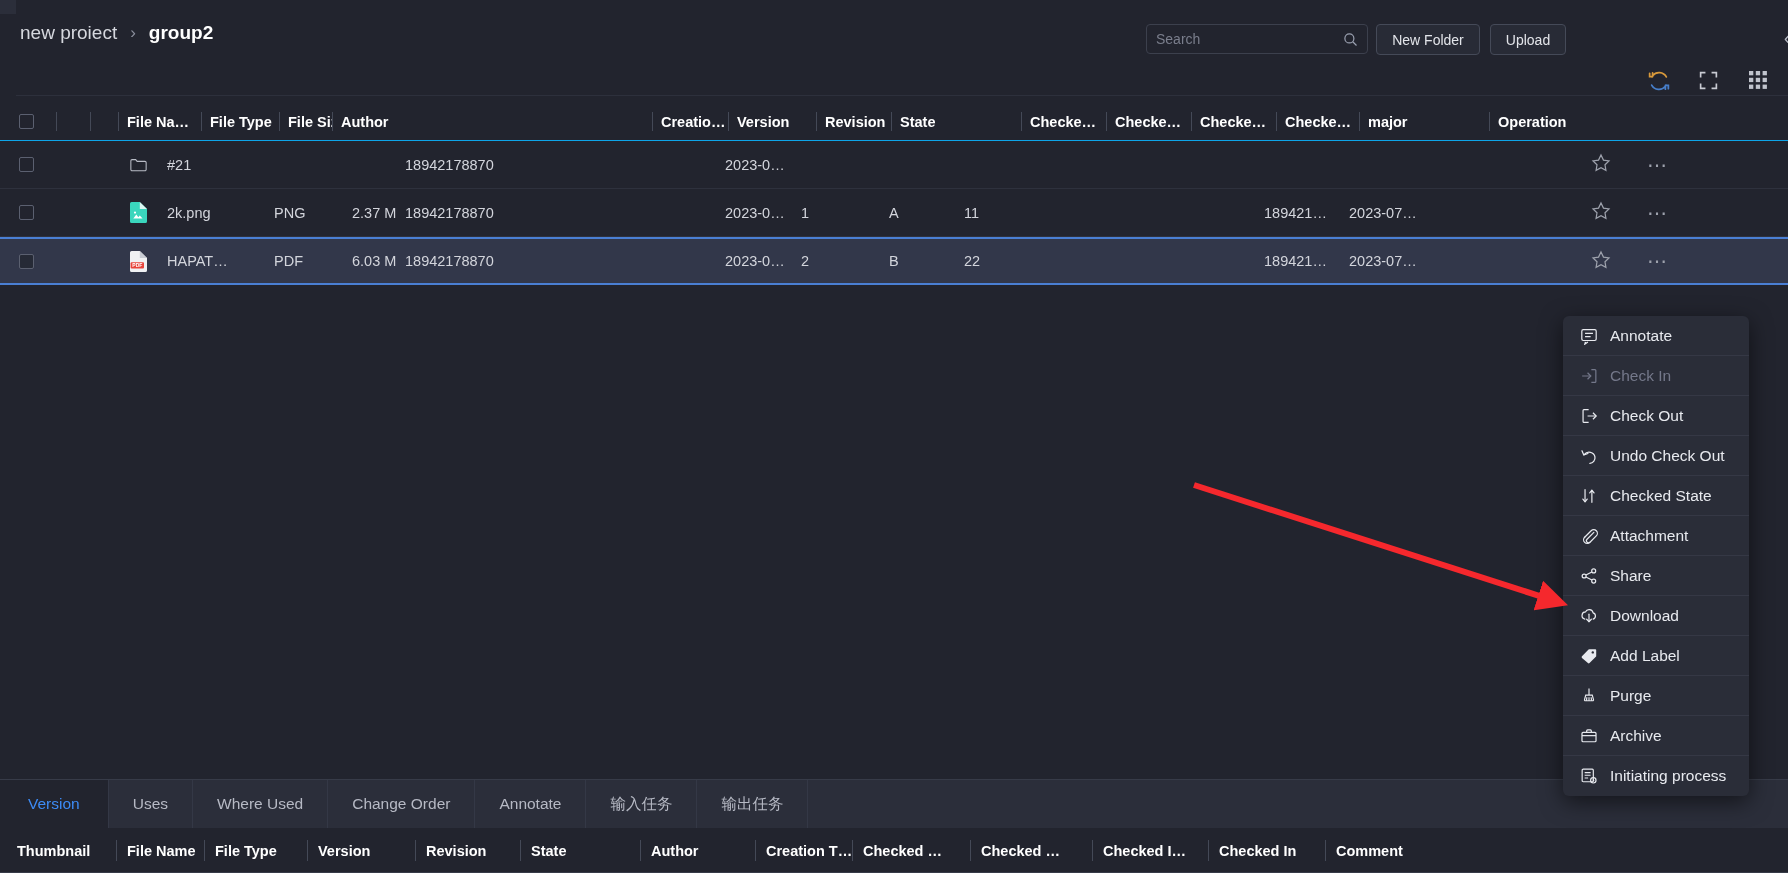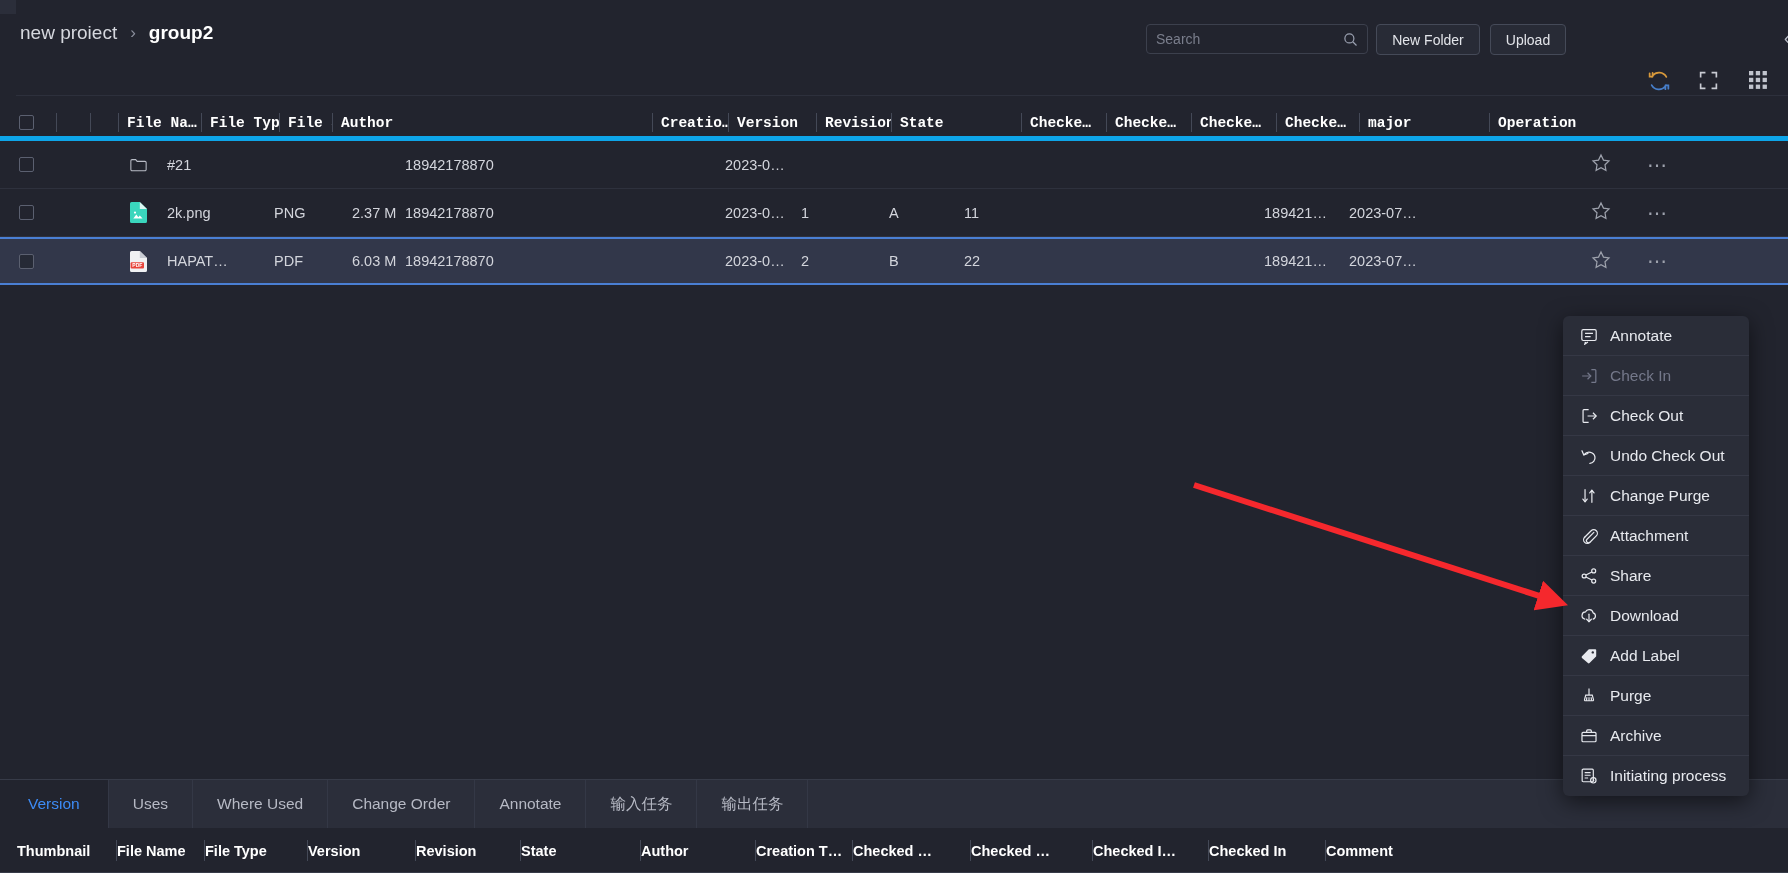--- a/index.html
+++ b/index.html
@@ -62,23 +62,23 @@
   
   .table-toolbar {
     position: absolute; right: 18px; top: 70px;
     display: flex; align-items: center; gap: 28px;
   }
   .tt-icon { width: 22px; height: 22px; cursor: pointer; opacity: .92; }
 
   
   .main-table { position: absolute; left: 0; top: 104px; width: 1788px; }
   .thead {
-    height: 37px; display: flex; align-items: flex-start;
-    border-bottom: 5px solid #0ea5e9;
-    font-size: 14.5px; font-weight: bold; color: #ffffff; font-family: Liberation Mono, monospace;
+    height: 37px; display: flex; align-items: flex-end;
+    border-bottom: 1px solid #0ea5e9;
+    font-size: 14.5px; font-weight: bold; color: #ffffff;
   }
   .th {
     position: relative; height: 37px; display: flex;
     align-items: center; padding-left: 9px; flex-shrink: 0;
     white-space: nowrap; overflow: hidden;
   }
   .th::before {
     content: ""; position: absolute; left: 0; top: 9px;
     width: 1px; height: 19px; background: #444957;
   }
@@ -171,21 +171,21 @@
   .tab.active { color: #3d8bf5; background: #22242e; }
 
   .btable-head {
     height: 45px; display: flex; align-items: flex-start;
     background: #22242e;
     font-size: 14.5px; font-weight: bold; color: #ffffff;
     border-bottom: 1px solid #373b48;
   }
   .bth {
     position: relative; height: 45px; display: flex; align-items: center;
-    padding-left: 1px; flex-shrink: 0; white-space: nowrap; overflow: hidden;
+    padding-left: 11px; flex-shrink: 0; white-space: nowrap; overflow: hidden;
   }
   .bth::before {
     content: ""; position: absolute; left: 0; top: 12px;
     width: 1px; height: 21px; background: #444957;
   }
   .bth.nodiv::before { display: none; }
 </style>
 </head>
 <body>
 
@@ -424,21 +424,21 @@
 
     <div class="ctx-item">
       <span class="ctx-ico">
         <svg width="18" height="18" viewBox="0 0 20 20" fill="none" stroke="#e8eaef" stroke-width="1.35" stroke-linecap="round">
           <line x1="5.6" y1="3" x2="5.6" y2="16"></line>
             <path d="M3.2 13.4l2.4 3.0 2.4-3.0"></path>
           <line x1="13.2" y1="17" x2="13.2" y2="4"></line>
             <path d="M10.8 6.6l2.4-3.0 2.4 3.0"></path>
         </svg>
       </span>
-      <span>Change Purge</span>
+      <span>Checked State</span>
     </div>
 
     <div class="ctx-item">
       <span class="ctx-ico">
         <svg width="18" height="18" viewBox="0 0 20 20" fill="none" stroke="#e8eaef" stroke-width="1.35" stroke-linecap="round">
           <path d="M15.4 6.0l-7.6 7.6a2.3 2.3 0 0 0 3.3 3.3l7.0-7.0a4.0 4.0 0 0 0-5.7-5.7l-7.2 7.2a5.6 5.6 0 0 0 0 0"></path>
           <path d="M5.2 11.4a4.0 4.0 0 0 0 5.7 5.7"></path>
         </svg>
       </span>
       <span>Attachment</span>

